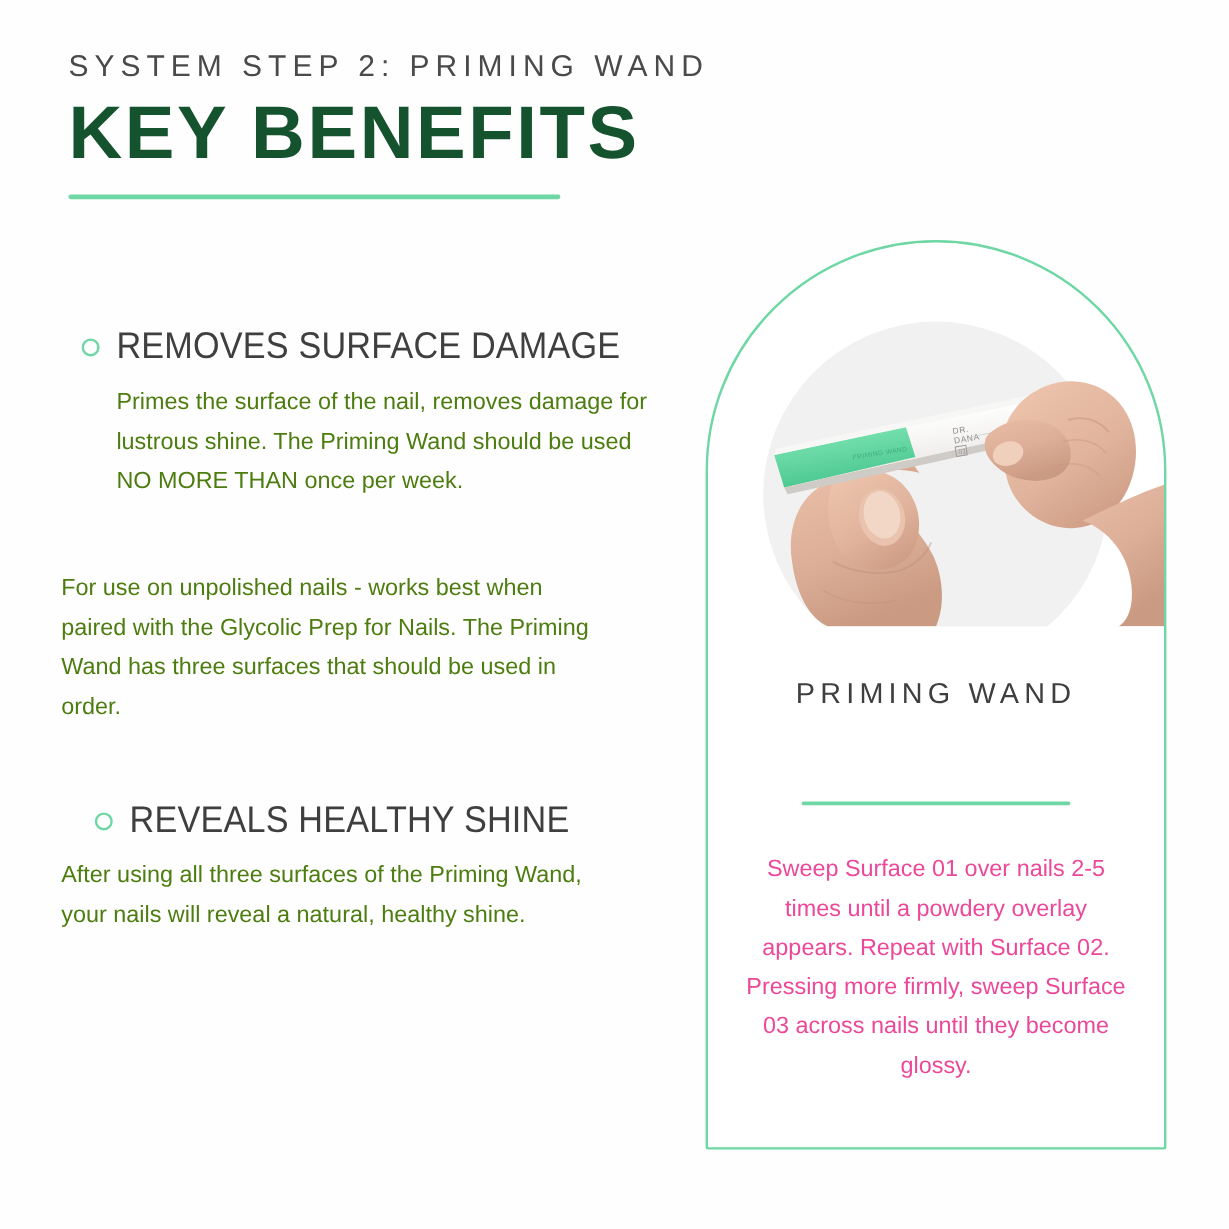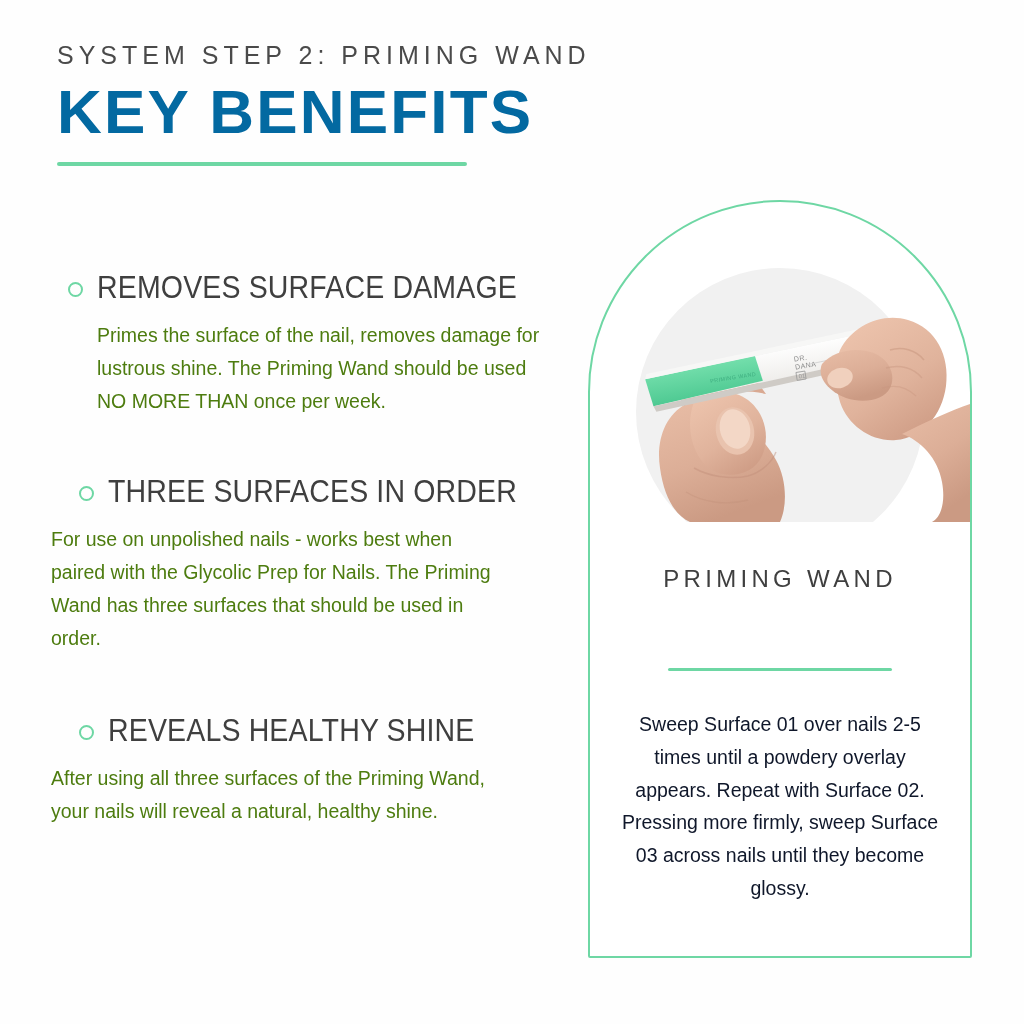--- a/index.html
+++ b/index.html
@@ -32,21 +32,21 @@
     white-space: nowrap;
     line-height: 1.1;
   }
 
   .main-title {
     margin-top: 9px;
     font-family: "Liberation Sans", sans-serif;
     font-size: 62px;
     font-weight: 700;
     letter-spacing: 0.035em;
-    color: #0369a1;
+    color: #14532d;
     line-height: 1.05;
     white-space: nowrap;
   }
 
   .title-rule {
     margin-top: 18px;
     width: 410px;
     height: 4px;
     background: #6ed7a4;
     border-radius: 2px;
@@ -177,21 +177,21 @@
 
   .card-body {
     position: absolute;
     left: 24px;
     top: 506px;
     width: 332px;
     text-align: center;
     font-family: "Liberation Sans", sans-serif;
     font-size: 19.5px;
     font-weight: 400;
-    color: #0f172a;
+    color: #ec4899;
     line-height: 1.68;
   }
 </style>
 </head>
 <body>
 
 <div class="page">
 
   <div class="header">
     <div class="eyebrow">SYSTEM STEP 2: PRIMING WAND</div>
@@ -203,24 +203,20 @@
 
     <div class="benefit benefit-1">
       <div class="bullet-row">
         <span class="bullet-dot"></span>
         <div class="benefit-heading">REMOVES SURFACE DAMAGE</div>
       </div>
       <div class="benefit-body">Primes the surface of the nail, removes damage for lustrous shine. The Priming Wand should be used NO MORE THAN once per week.</div>
     </div>
 
     <div class="benefit benefit-2">
-      <div class="bullet-row">
-        <span class="bullet-dot"></span>
-        <div class="benefit-heading">THREE SURFACES IN ORDER</div>
-      </div>
       <div class="benefit-body">For use on unpolished nails - works best when paired with the Glycolic Prep for Nails. The Priming Wand has three surfaces that should be used in order.</div>
     </div>
 
     <div class="benefit benefit-3">
       <div class="bullet-row">
         <span class="bullet-dot"></span>
         <div class="benefit-heading">REVEALS HEALTHY SHINE</div>
       </div>
       <div class="benefit-body">After using all three surfaces of the Priming Wand, your nails will reveal a natural, healthy shine.</div>
     </div>

